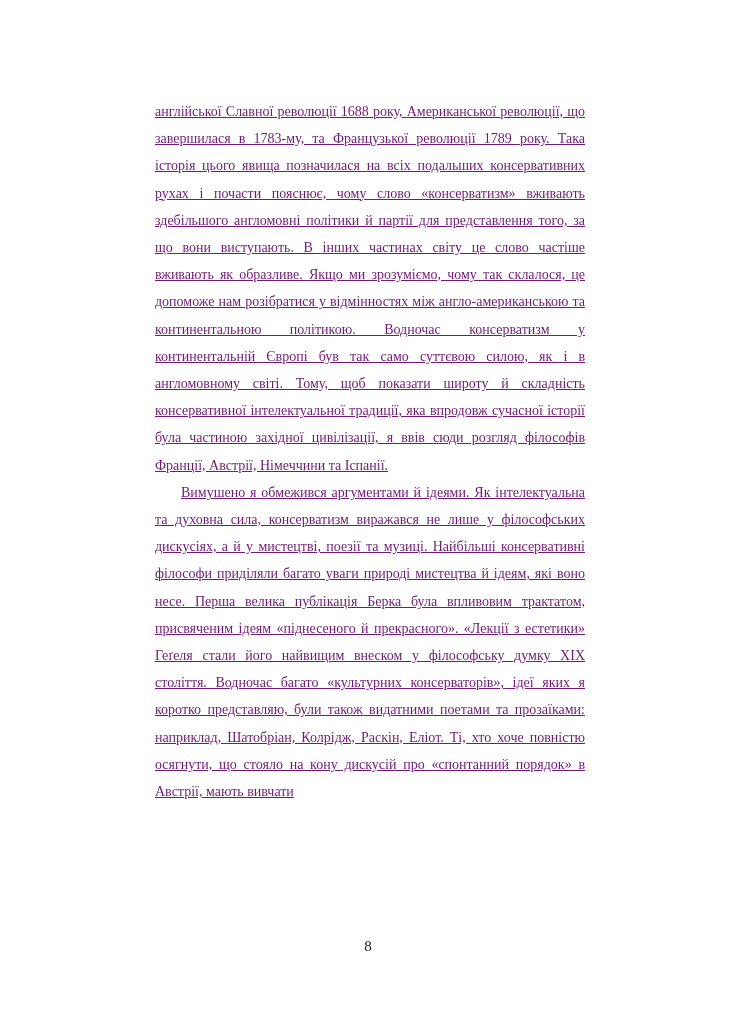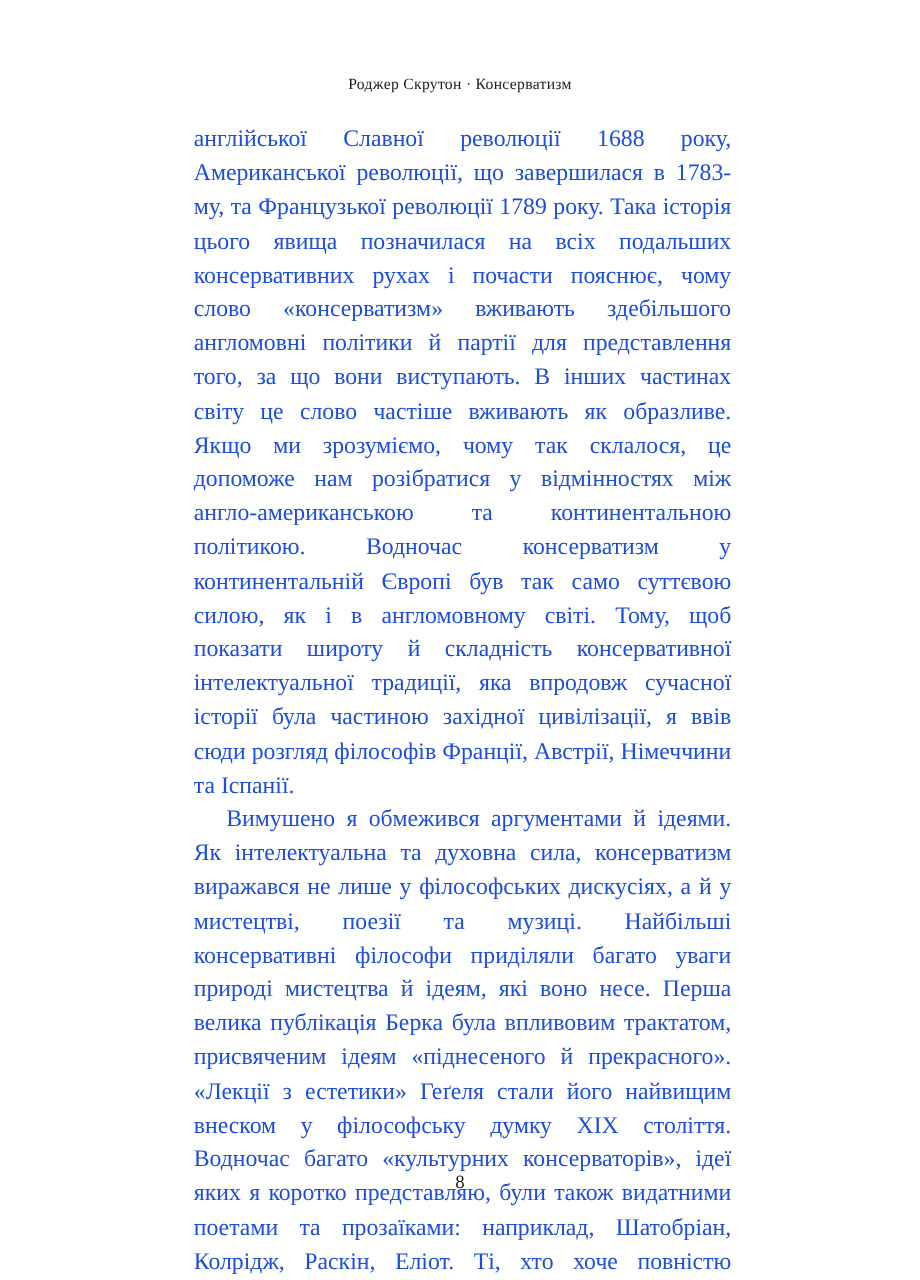--- a/index.html
+++ b/index.html
@@ -33,46 +33,46 @@
     font-family: "Liberation Serif", serif;
   }
   .text-block {
     position: absolute;
     top: 98px;
     left: 155px;
     width: 430px;
   }
   .para {
     margin: 0;
-    font-size: 19px;
+    font-size: 14px;
     line-height: 27.2px;
     text-align: justify;
     text-justify: inter-word;
-    color: #1d4ed8;
+    color: #701a75;
     hyphens: manual;
+    text-decoration: underline;
   }
   .para + .para {
     text-indent: 26px;
   }
   .folio {
     position: absolute;
     top: 938px;
     left: 0;
     width: 736px;
     text-align: center;
     font-size: 15px;
     color: #1a1a1a;
   }
 </style>
 </head>
 <body>
 
 <div class="page">
 
-  <div class="running-head">Роджер Скрутон · Консерватизм</div>
 
   <div class="text-block">
     <p class="para">англійської Славної революції 1688 року, Американської революції, що завершилася в 1783-му, та Французької революції 1789 року. Така історія цього явища позначилася на всіх подальших консервативних рухах і почасти пояснює, чому слово «консерватизм» вживають здебільшого англомовні політики й партії для представлення того, за що вони виступають. В інших частинах світу це слово частіше вживають як образливе. Якщо ми зрозуміємо, чому так склалося, це допоможе нам розібратися у відмінностях між англо-американською та континентальною політикою. Водночас консерватизм у континентальній Європі був так само суттєвою силою, як і в англомовному світі. Тому, щоб показати широту й складність консервативної інтелектуальної традиції, яка впродовж сучасної історії була частиною західної цивілізації, я ввів сюди розгляд філософів Франції, Австрії, Німеччини та Іспанії.</p>
     <p class="para">Вимушено я обмежився аргументами й ідеями. Як інтелектуальна та духовна сила, консерватизм виражався не лише у філософських дискусіях, а й у мистецтві, поезії та музиці. Найбільші консервативні філософи приділяли багато уваги природі мистецтва й ідеям, які воно несе. Перша велика публікація Берка була впливовим трактатом, присвяченим ідеям «піднесеного й прекрасного». «Лекції з естетики» Геґеля стали його найвищим внеском у філософську думку XIX століття. Водночас багато «культурних консерваторів», ідеї яких я коротко представляю, були також видатними поетами та прозаїками: наприклад, Шатобріан, Колрідж, Раскін, Еліот. Ті, хто хоче повністю осягнути, що стояло на кону дискусій про «спонтанний порядок» в Австрії, мають вивчати</p>
   </div>
 
   <div class="folio">8</div>
 
 </div>
 

